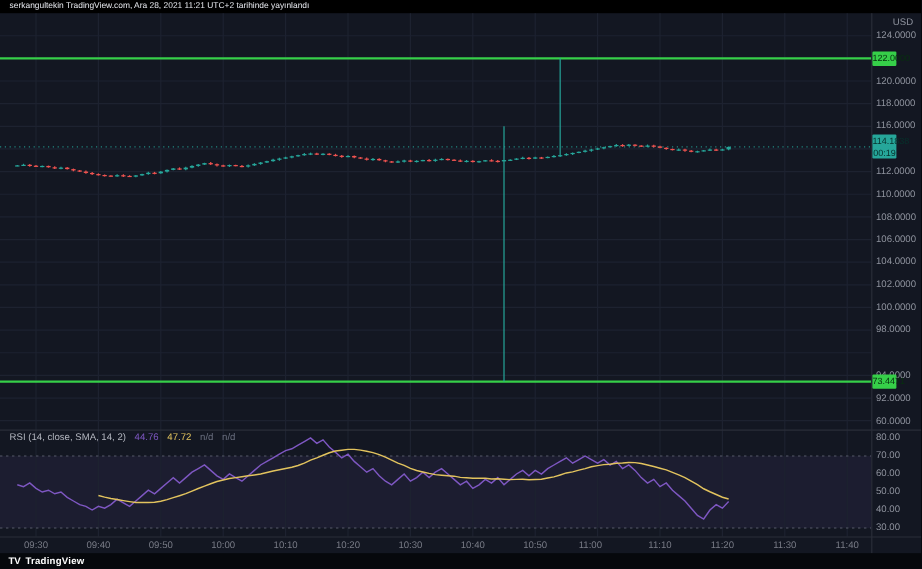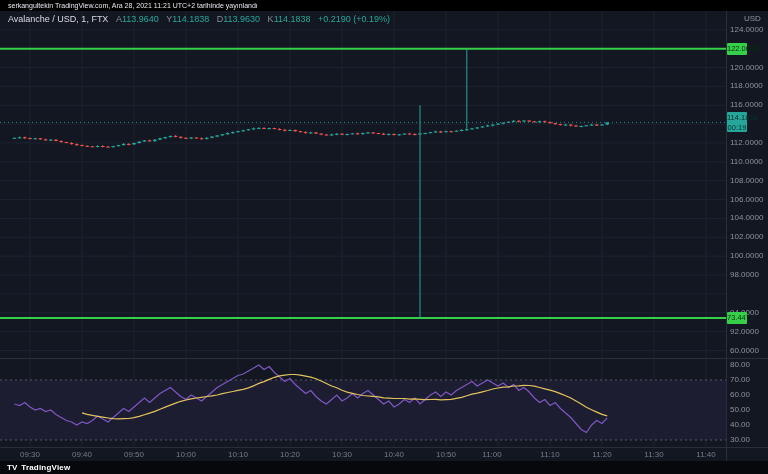--- a/index.html
+++ b/index.html
@@ -321,29 +321,28 @@
         <polyline points="14.4,404.0 19.6,405.5 24.8,402.5 30.0,407.0 35.2,410.0 40.4,408.5 45.6,411.5 50.8,410.0 56.0,414.5 61.2,417.5 66.4,420.5 71.6,422.0 76.8,425.0 82.0,422.0 87.2,423.5 92.4,420.5 97.6,416.0 102.8,419.0 108.0,422.0 113.2,417.5 118.4,413.0 123.6,408.5 128.8,411.5 134.0,407.0 139.2,402.5 144.4,398.0 149.6,402.5 154.8,398.0 160.0,393.5 165.2,390.5 170.4,387.5 175.6,392.0 180.8,396.5 186.0,399.5 191.2,395.0 196.4,398.0 201.6,401.0 206.8,396.5 212.0,392.0 217.2,387.5 222.4,384.5 227.6,381.5 232.8,378.5 238.0,375.5 243.2,374.0 248.4,371.0 253.6,368.0 258.8,365.0 264.0,369.5 269.2,366.5 274.4,372.5 279.6,377.0 284.8,381.5 290.0,378.5 295.2,384.5 300.4,389.0 305.6,393.5 310.8,390.5 316.0,396.5 321.2,401.0 326.4,404.0 331.6,399.5 336.8,395.0 342.0,401.0 347.2,398.0 352.4,393.5 357.6,398.0 362.8,393.5 368.0,390.5 373.2,395.0 378.4,399.5 383.6,404.0 388.8,401.0 394.0,407.0 399.2,404.0 404.4,399.5 409.6,402.5 414.8,398.0 420.0,404.0 425.2,399.5 430.4,395.0 435.6,392.0 440.8,396.5 446.0,392.0 451.2,395.0 456.4,390.5 461.6,387.5 466.8,384.5 472.0,381.5 477.2,386.0 482.4,383.0 487.6,380.0 492.8,383.0 498.0,386.0 503.2,383.0 508.4,387.5 513.6,384.5 518.8,390.5 524.0,387.5 529.2,392.0 534.4,398.0 539.6,402.5 544.8,399.5 550.0,405.5 555.2,402.5 560.4,408.5 565.6,413.0 570.8,417.5 576.0,423.5 581.2,429.5 586.4,432.5 591.6,425.0 596.8,420.5 602.0,423.5 607.2,417.9" fill="none" stroke="#7e57c2" stroke-width="1.2"></polyline>
         <polyline points="82.0,412.9 87.2,414.3 92.4,415.4 97.6,416.3 102.8,417.2 108.0,418.0 113.2,418.7 118.4,418.8 123.6,418.7 128.8,418.5 134.0,417.7 139.2,416.4 144.4,414.7 149.6,413.1 154.8,411.4 160.0,409.3 165.2,407.1 170.4,405.1 175.6,403.1 180.8,401.3 186.0,400.0 191.2,398.8 196.4,398.0 201.6,397.3 206.8,396.5 212.0,395.8 217.2,395.0 222.4,393.7 227.6,392.5 232.8,391.5 238.0,390.4 243.2,389.4 248.4,387.9 253.6,385.9 258.8,383.4 264.0,381.6 269.2,379.4 274.4,377.3 279.6,375.9 284.8,375.2 290.0,374.5 295.2,374.5 300.4,375.1 305.6,376.1 310.8,377.2 316.0,378.8 321.2,381.0 326.4,383.5 331.6,386.0 336.8,387.8 342.0,390.3 347.2,392.1 352.4,393.3 357.6,394.5 362.8,395.5 368.0,396.0 373.2,396.4 378.4,396.8 383.6,397.8 388.8,398.1 394.0,398.5 399.2,398.5 404.4,398.5 409.6,399.1 414.8,398.9 420.0,399.3 425.2,399.7 430.4,399.5 435.6,399.4 440.8,399.8 446.0,399.6 451.2,399.3 456.4,398.3 461.6,397.4 466.8,395.8 472.0,394.1 477.2,393.2 482.4,391.8 487.6,390.5 492.8,389.0 498.0,388.0 503.2,387.2 508.4,386.9 513.6,386.0 518.8,385.9 524.0,385.4 529.2,385.5 534.4,386.2 539.6,387.5 544.8,388.8 550.0,390.2 555.2,391.6 560.4,393.6 565.6,395.8 570.8,398.0 576.0,400.9 581.2,403.9 586.4,407.3 591.6,409.8 596.8,412.1 602.0,414.4 607.2,415.8" fill="none" stroke="#e2c35e" stroke-width="1.2"></polyline>
       </g>
     <g id="g-sep">
         <line x1="0" y1="358.5" x2="768" y2="358.5" stroke="#2a2e39" stroke-width="1"></line>
         <line x1="0" y1="447.5" x2="768" y2="447.5" stroke="#2a2e39" stroke-width="1"></line>
         <line x1="726.5" y1="11" x2="726.5" y2="461" stroke="#2a2e39" stroke-width="1"></line>
       </g>
   </svg>
 
-  <div class="abs legend">
-    <span>Avalanche / USD, 1, FTX</span>
-    <span class="ohlc-letter">A</span><span class="ohlc-value">113.9640</span>
-    <span class="ohlc-letter">Y</span><span class="ohlc-value">114.1838</span>
-    <span class="ohlc-letter">D</span><span class="ohlc-value">113.9630</span>
-    <span class="ohlc-letter">K</span><span class="ohlc-value">114.1838</span>
-    <span class="change">+0.2190 (+0.19%)</span>
-  </div>
-
+
+  <div class="abs rsi-legend">
+    <span>RSI (14, close, SMA, 14, 2)</span>
+    <span class="rsi-val">44.76</span>
+    <span class="rsi-ma">47.72</span>
+    <span class="rsi-extra">n/d</span>
+    <span class="rsi-extra">n/d</span>
+  </div>
 
   <div class="abs usd-label">USD</div>
   <div id="price-axis">
       <div class="axis-label" style="top: 25.774px;">124.0000</div>
       <div class="axis-label" style="top: 63.5141px;">120.0000</div>
       <div class="axis-label" style="top: 82.3842px;">118.0000</div>
       <div class="axis-label" style="top: 101.254px;">116.0000</div>
       <div class="axis-label" style="top: 138.994px;">112.0000</div>
       <div class="axis-label" style="top: 157.864px;">110.0000</div>
       <div class="axis-label" style="top: 176.734px;">108.0000</div>

